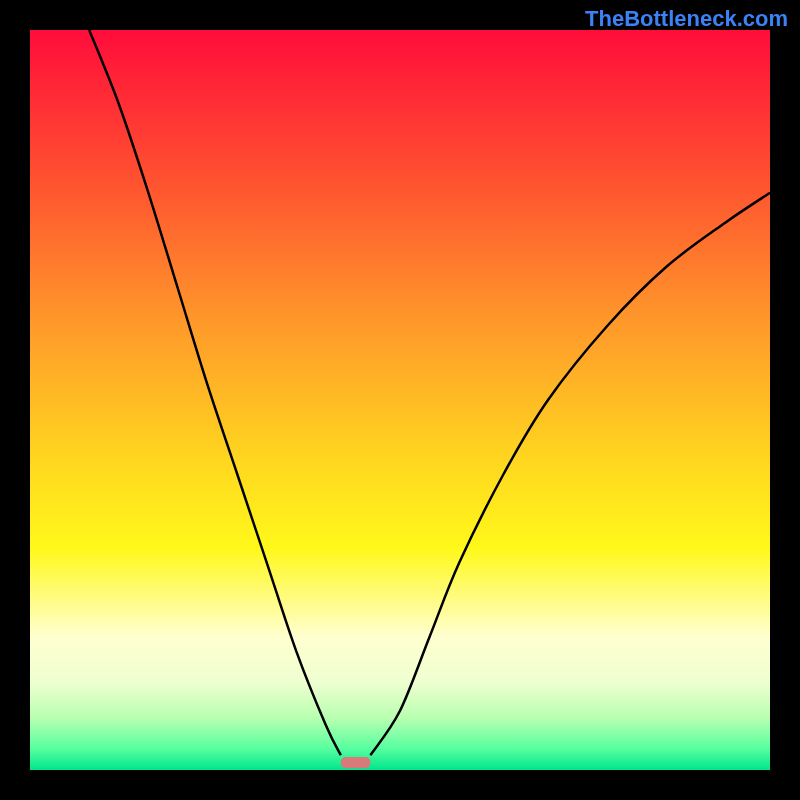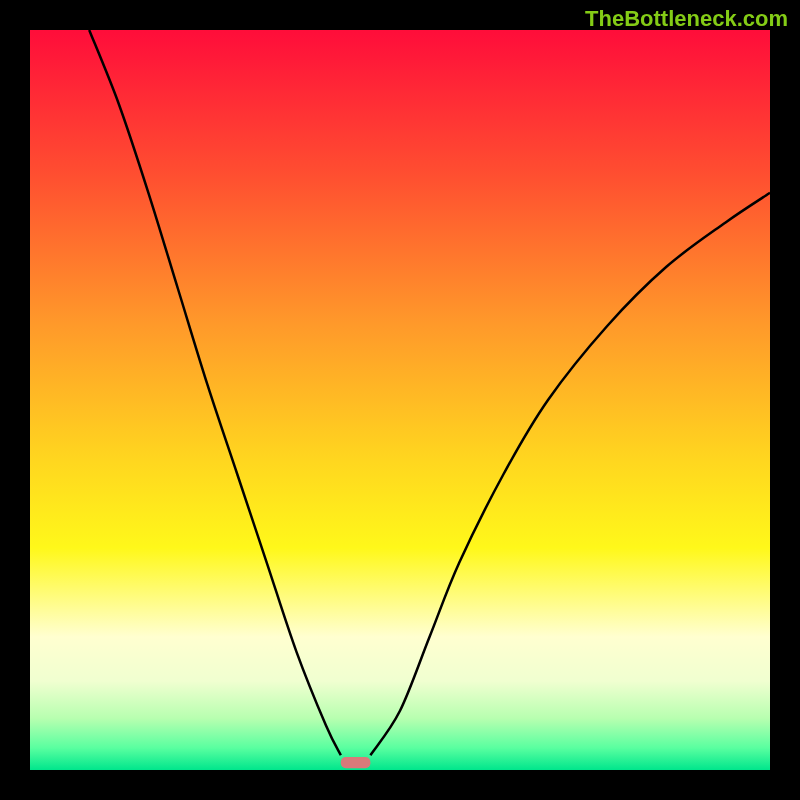--- a/index.html
+++ b/index.html
@@ -8,21 +8,21 @@
     width: 800px;
     height: 800px;
     background: #000;
     position: relative;
     font-family: Arial, sans-serif;
   }
   .watermark {
     position: absolute;
     top: 6px;
     right: 12px;
-    color: #84cc16;
+    color: #3b82f6;
     font-size: 22px;
     font-weight: bold;
     z-index: 10;
   }
   .plot-frame {
     position: absolute;
     top: 30px;
     left: 30px;
     width: 740px;
     height: 740px;

